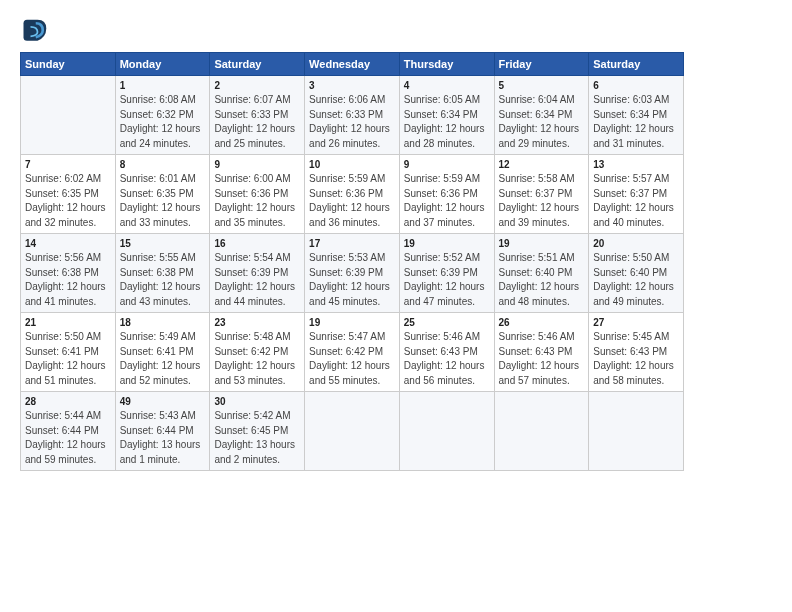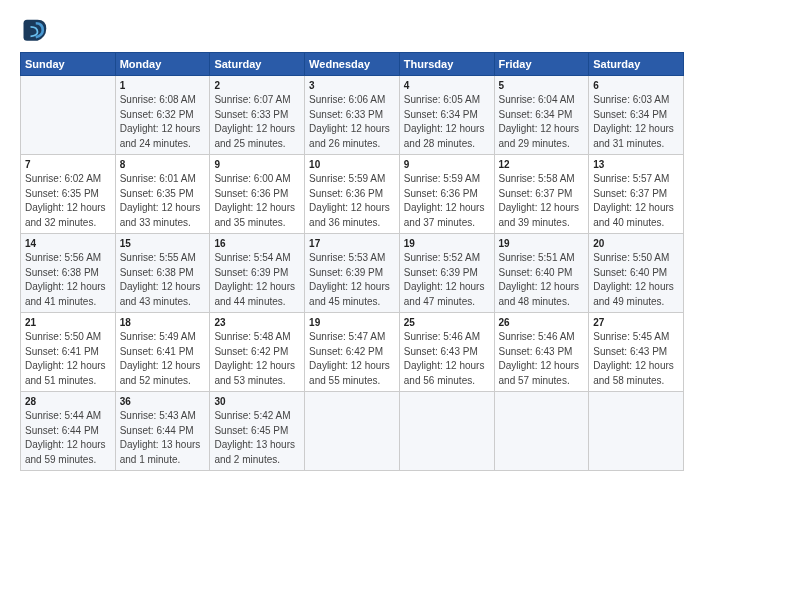--- a/index.html
+++ b/index.html
@@ -246,21 +246,21 @@
             <span class="day-num">27</span>
             <div class="day-info">Sunrise: 5:45 AM<br>Sunset: 6:43 PM<br>Daylight: 12 hours<br>and 58 minutes.</div>
           </td>
         </tr>
         <tr>
           <td>
             <span class="day-num">28</span>
             <div class="day-info">Sunrise: 5:44 AM<br>Sunset: 6:44 PM<br>Daylight: 12 hours<br>and 59 minutes.</div>
           </td>
           <td>
-            <span class="day-num">36</span>
+            <span class="day-num">49</span>
             <div class="day-info">Sunrise: 5:43 AM<br>Sunset: 6:44 PM<br>Daylight: 13 hours<br>and 1 minute.</div>
           </td>
           <td>
             <span class="day-num">30</span>
             <div class="day-info">Sunrise: 5:42 AM<br>Sunset: 6:45 PM<br>Daylight: 13 hours<br>and 2 minutes.</div>
           </td>
           <td class="empty-cell"></td>
           <td class="empty-cell"></td>
           <td class="empty-cell"></td>
           <td class="empty-cell"></td>

